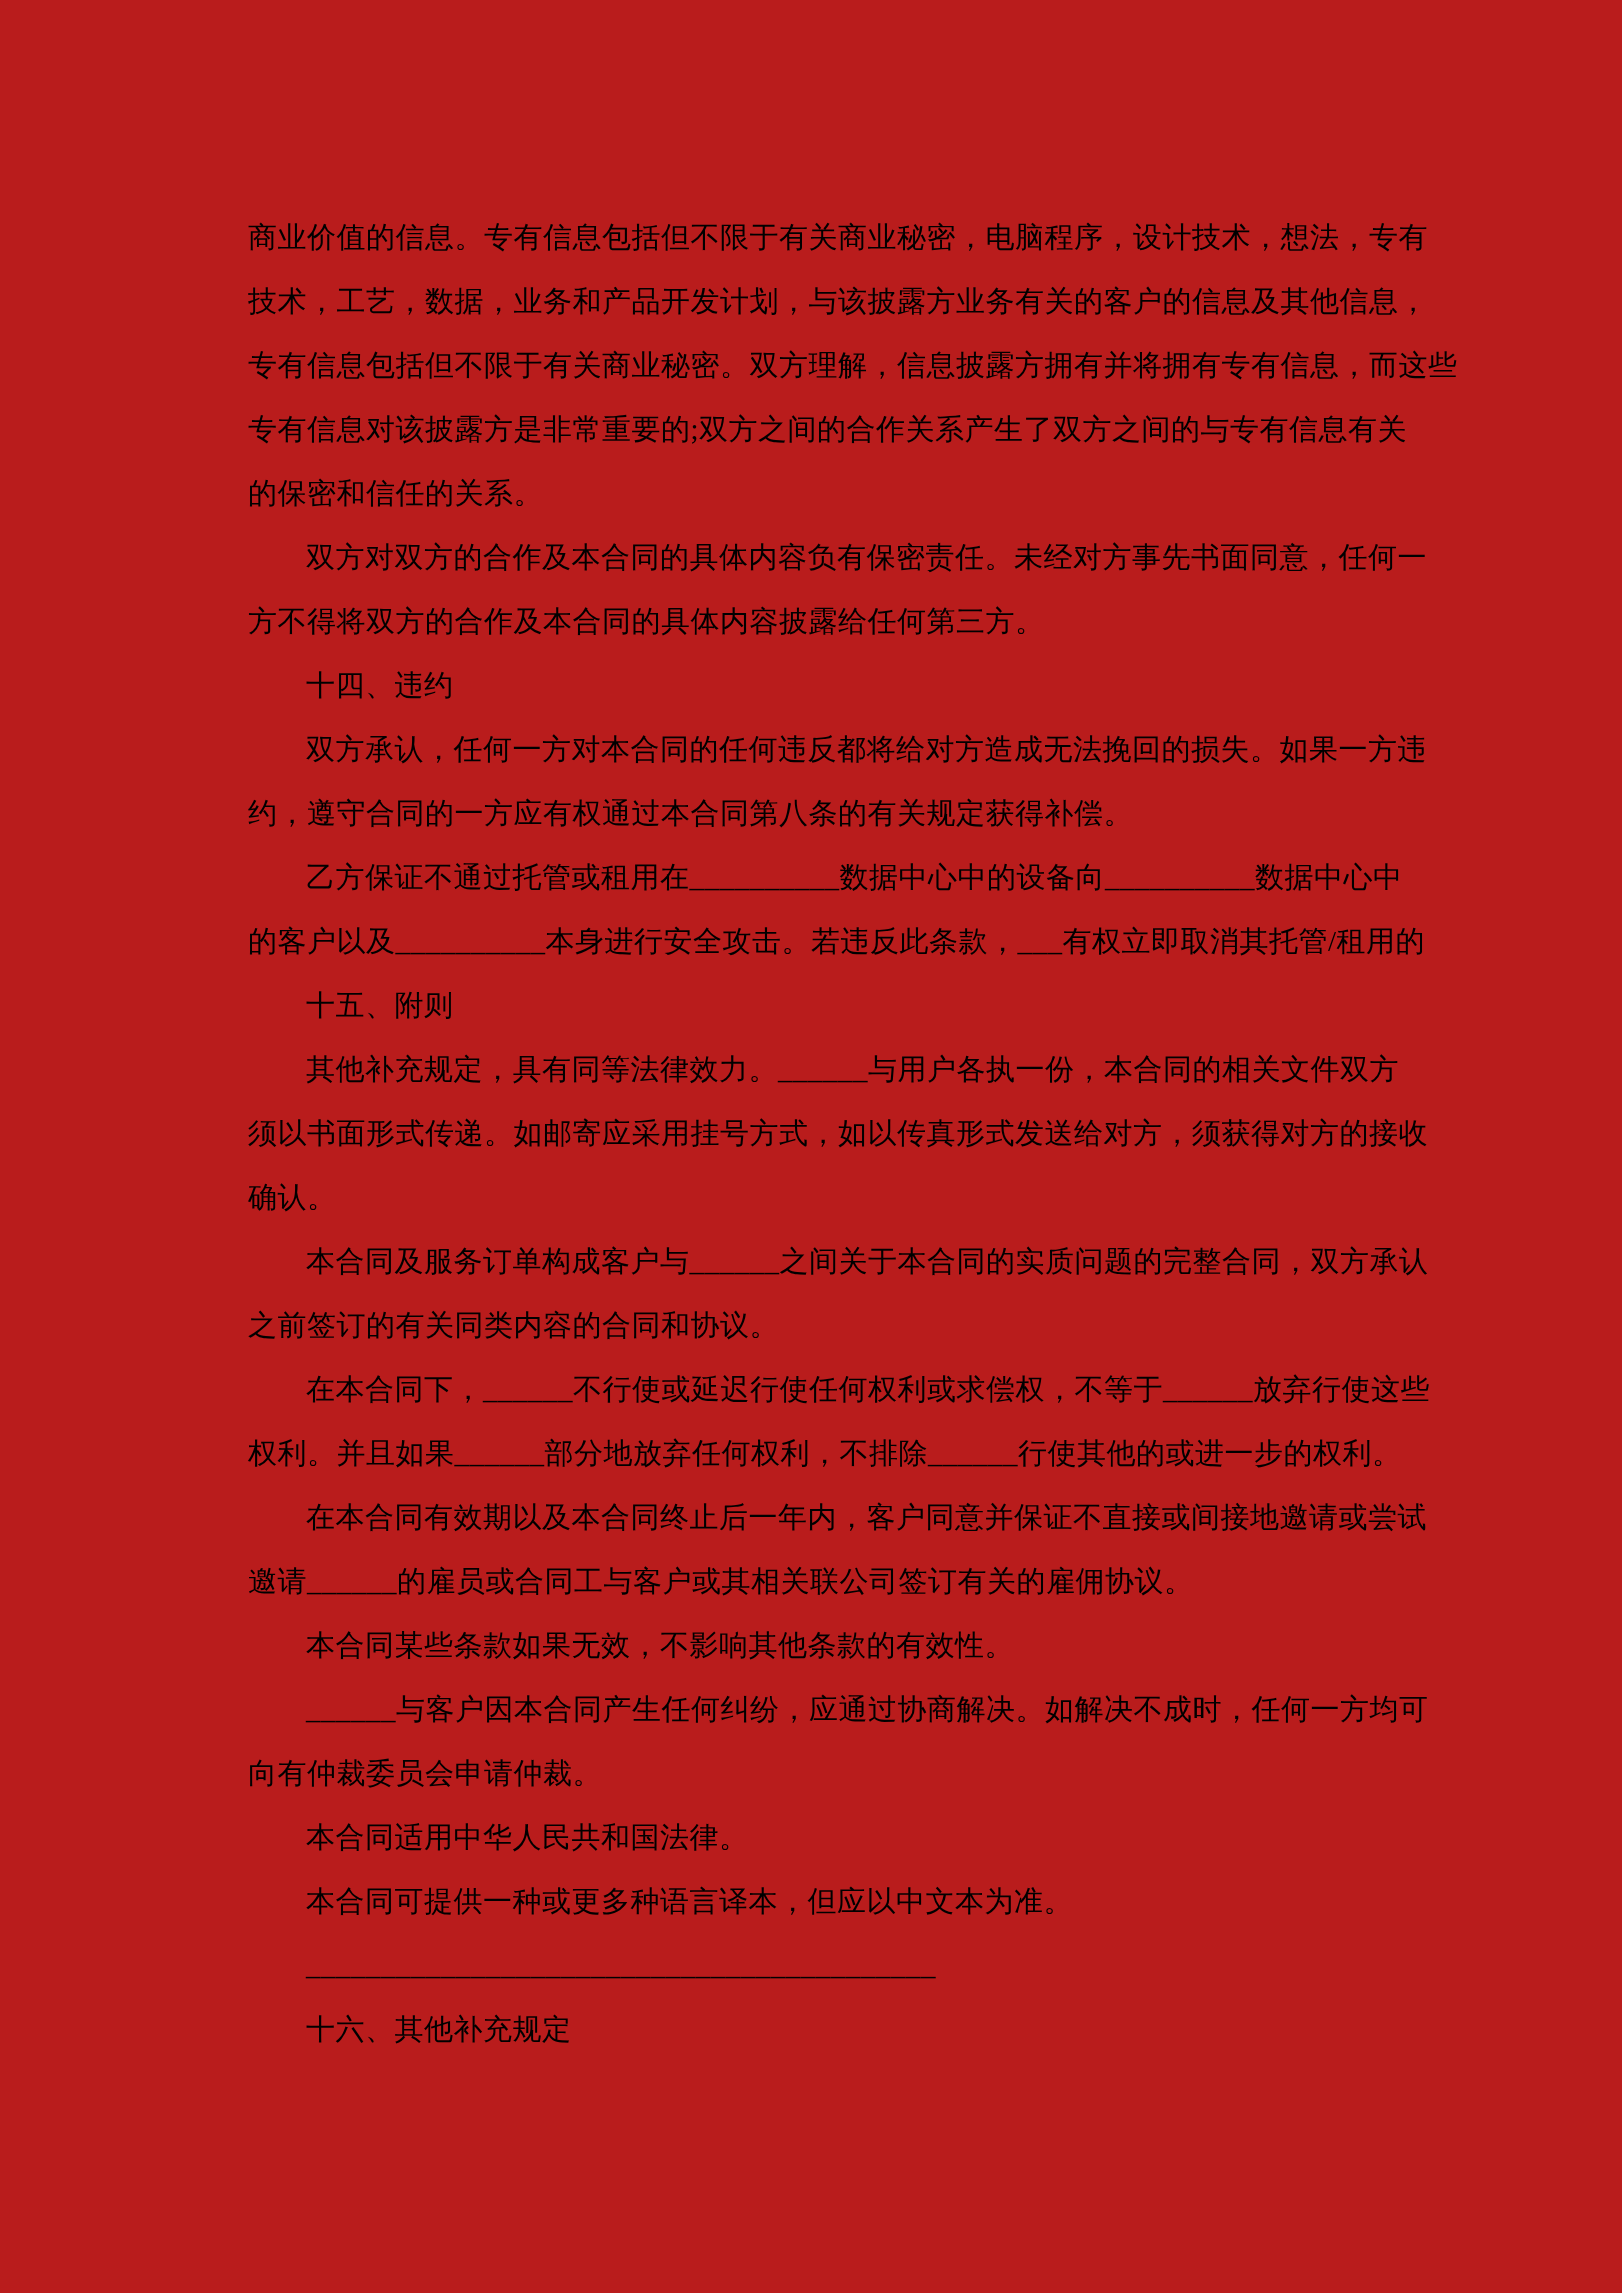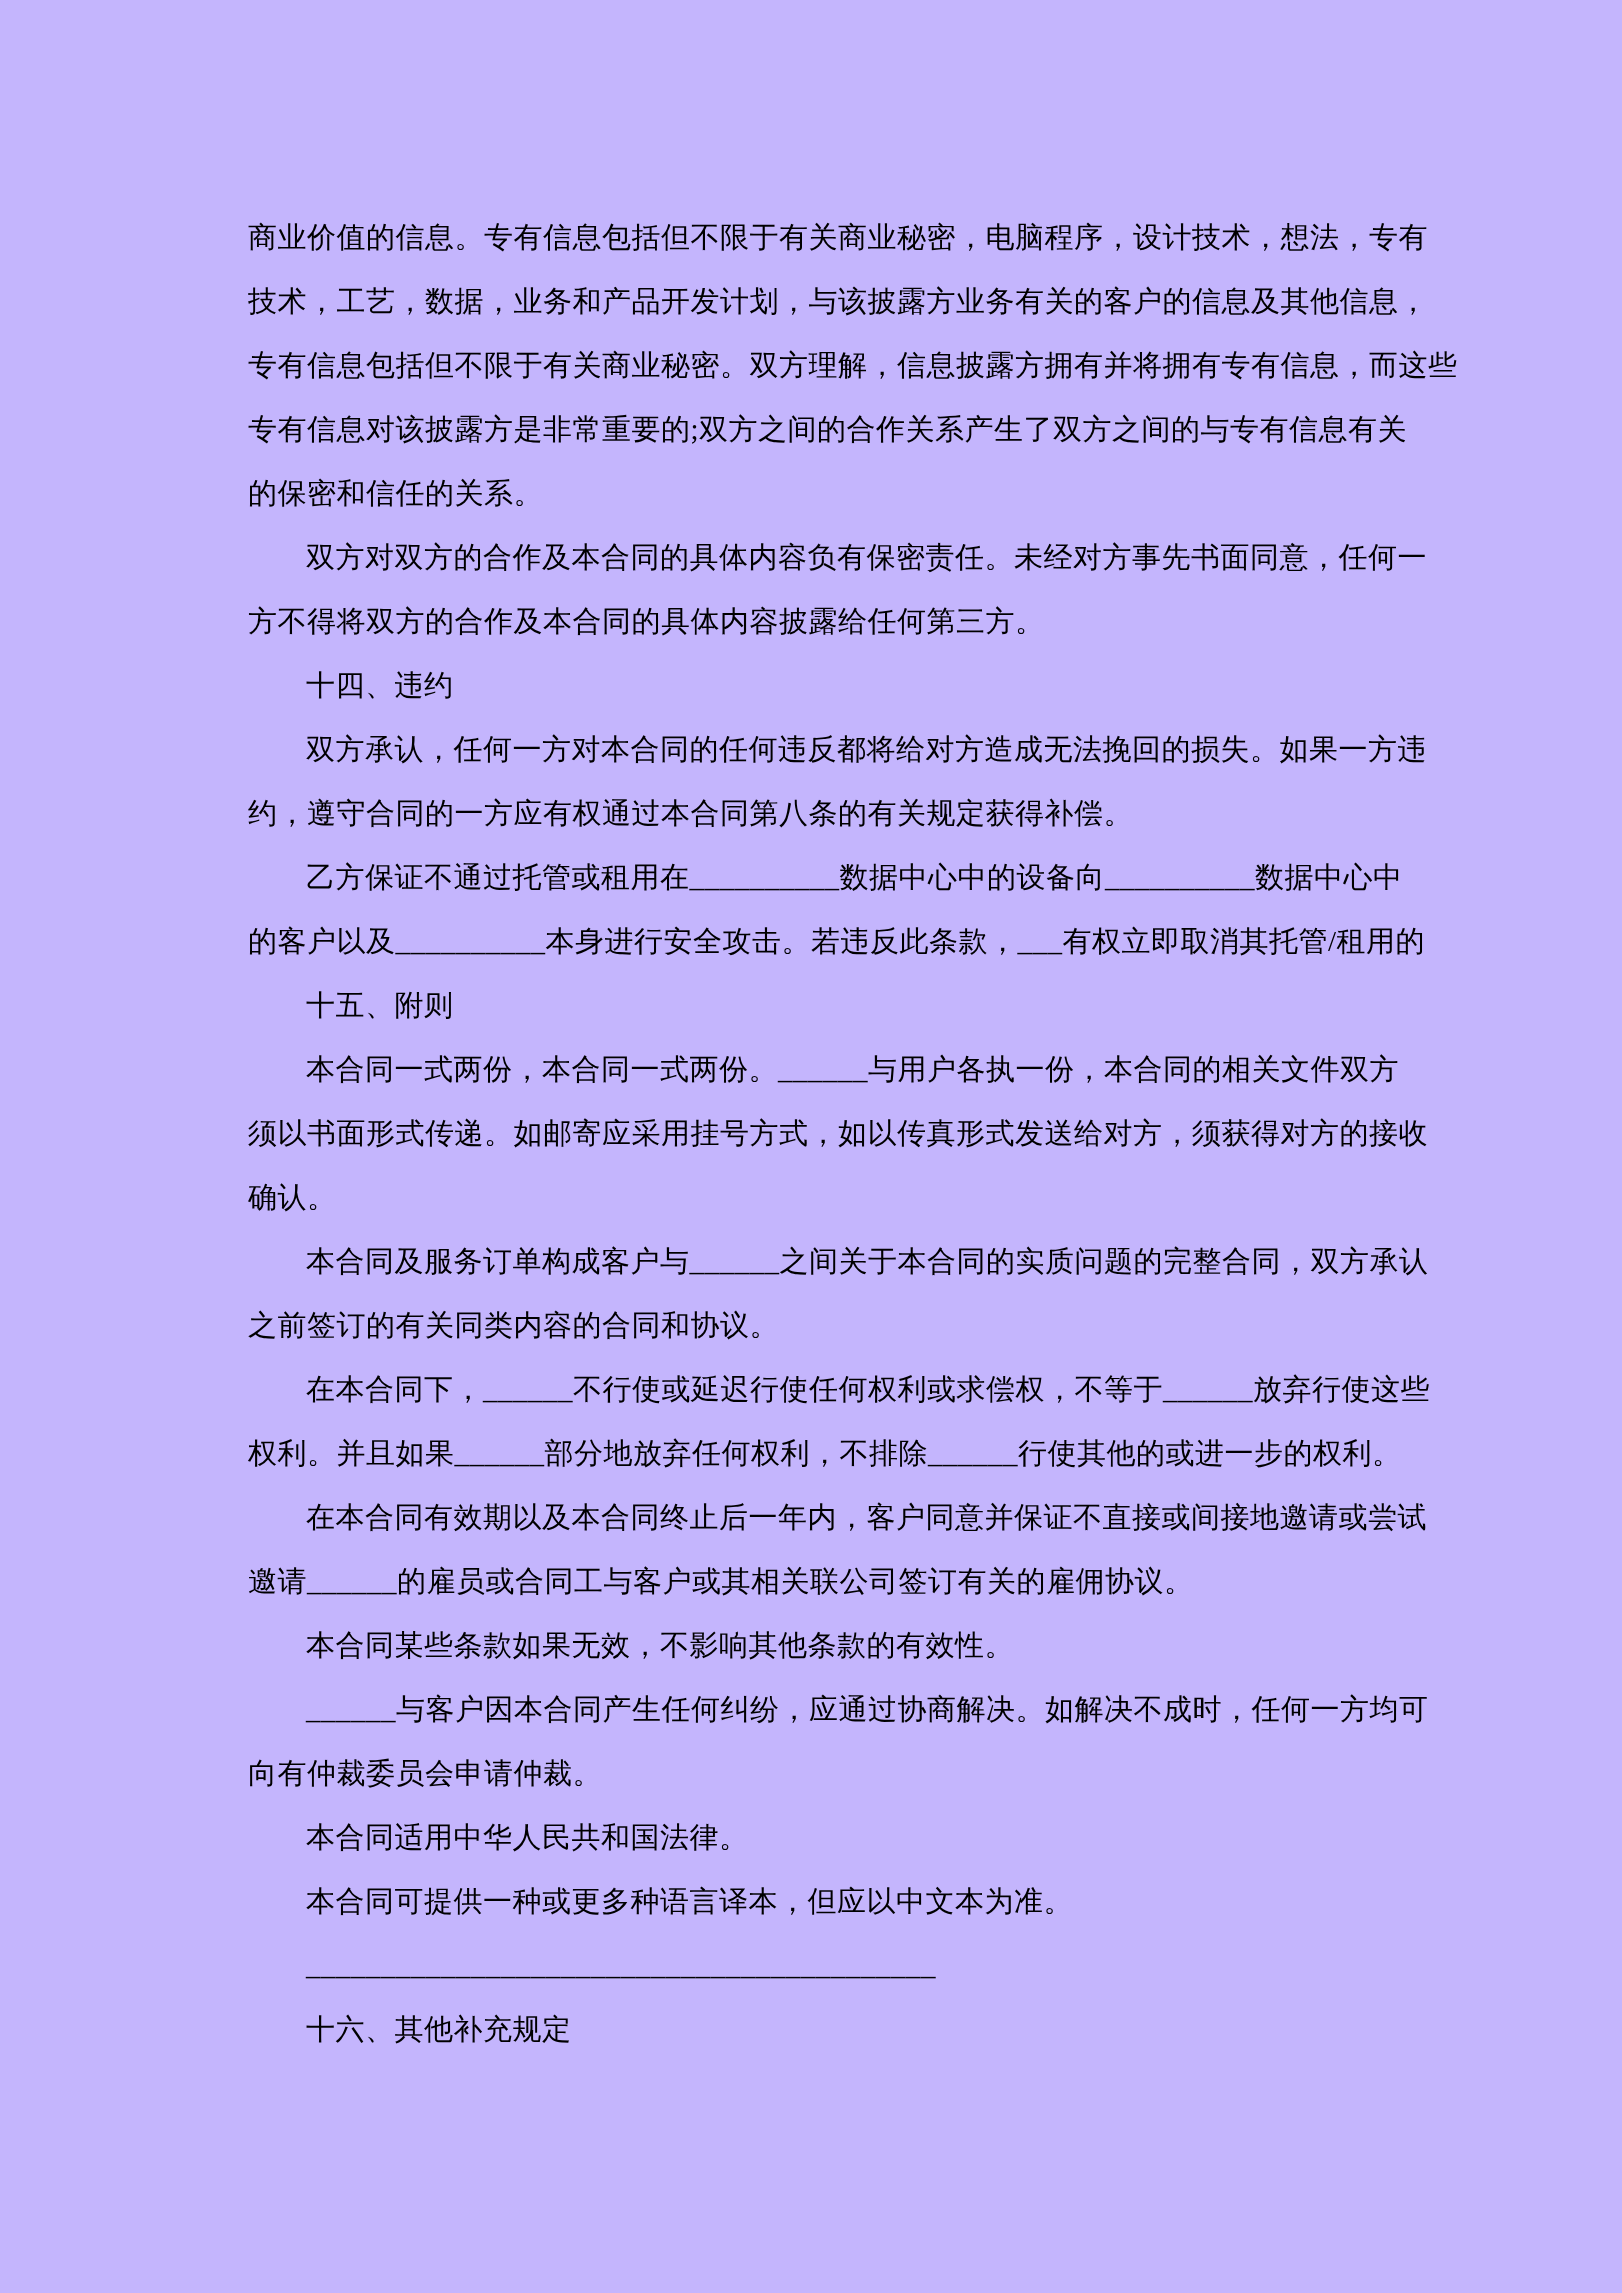--- a/index.html
+++ b/index.html
@@ -1,21 +1,21 @@
 <!DOCTYPE html>
 <html style="font-size:14.5px"><head>
 <meta charset="utf-8">
 <style>
   html, body { margin: 0; padding: 0; }
   body { background: #ffffff; }
   .page {
     position: relative;
     width: 1623px;
     height: 2294px;
-    background: #c4b5fd;
+    background: #b91c1c;
     overflow: hidden;
     font-family: "Liberation Serif", "DejaVu Serif", serif;
     color: #000000;
   }
   .text-block {
     position: absolute;
     left: 248px;
     top: 205px;
     width: 1147px;
   }
@@ -44,21 +44,21 @@
       <div class="line fill">专有信息对该披露方是非常重要的;双方之间的合作关系产生了双方之间的与专有信息有关</div>
       <div class="line">的保密和信任的关系。</div>
       <div class="line indent fill">双方对双方的合作及本合同的具体内容负有保密责任。未经对方事先书面同意，任何一</div>
       <div class="line">方不得将双方的合作及本合同的具体内容披露给任何第三方。</div>
       <div class="line indent">十四、违约</div>
       <div class="line indent fill">双方承认，任何一方对本合同的任何违反都将给对方造成无法挽回的损失。如果一方违</div>
       <div class="line">约，遵守合同的一方应有权通过本合同第八条的有关规定获得补偿。</div>
       <div class="line indent fill">乙方保证不通过托管或租用在__________数据中心中的设备向__________数据中心中</div>
       <div class="line fill">的客户以及__________本身进行安全攻击。若违反此条款，___有权立即取消其托管/租用的</div>
       <div class="line indent">十五、附则</div>
-      <div class="line indent fill">本合同一式两份，本合同一式两份。______与用户各执一份，本合同的相关文件双方</div>
+      <div class="line indent fill">其他补充规定，具有同等法律效力。______与用户各执一份，本合同的相关文件双方</div>
       <div class="line fill">须以书面形式传递。如邮寄应采用挂号方式，如以传真形式发送给对方，须获得对方的接收</div>
       <div class="line">确认。</div>
       <div class="line indent fill">本合同及服务订单构成客户与______之间关于本合同的实质问题的完整合同，双方承认</div>
       <div class="line">之前签订的有关同类内容的合同和协议。</div>
       <div class="line indent fill">在本合同下，______不行使或延迟行使任何权利或求偿权，不等于______放弃行使这些</div>
       <div class="line">权利。并且如果______部分地放弃任何权利，不排除______行使其他的或进一步的权利。</div>
       <div class="line indent fill">在本合同有效期以及本合同终止后一年内，客户同意并保证不直接或间接地邀请或尝试</div>
       <div class="line">邀请______的雇员或合同工与客户或其相关联公司签订有关的雇佣协议。</div>
       <div class="line indent">本合同某些条款如果无效，不影响其他条款的有效性。</div>
       <div class="line indent fill">______与客户因本合同产生任何纠纷，应通过协商解决。如解决不成时，任何一方均可</div>

